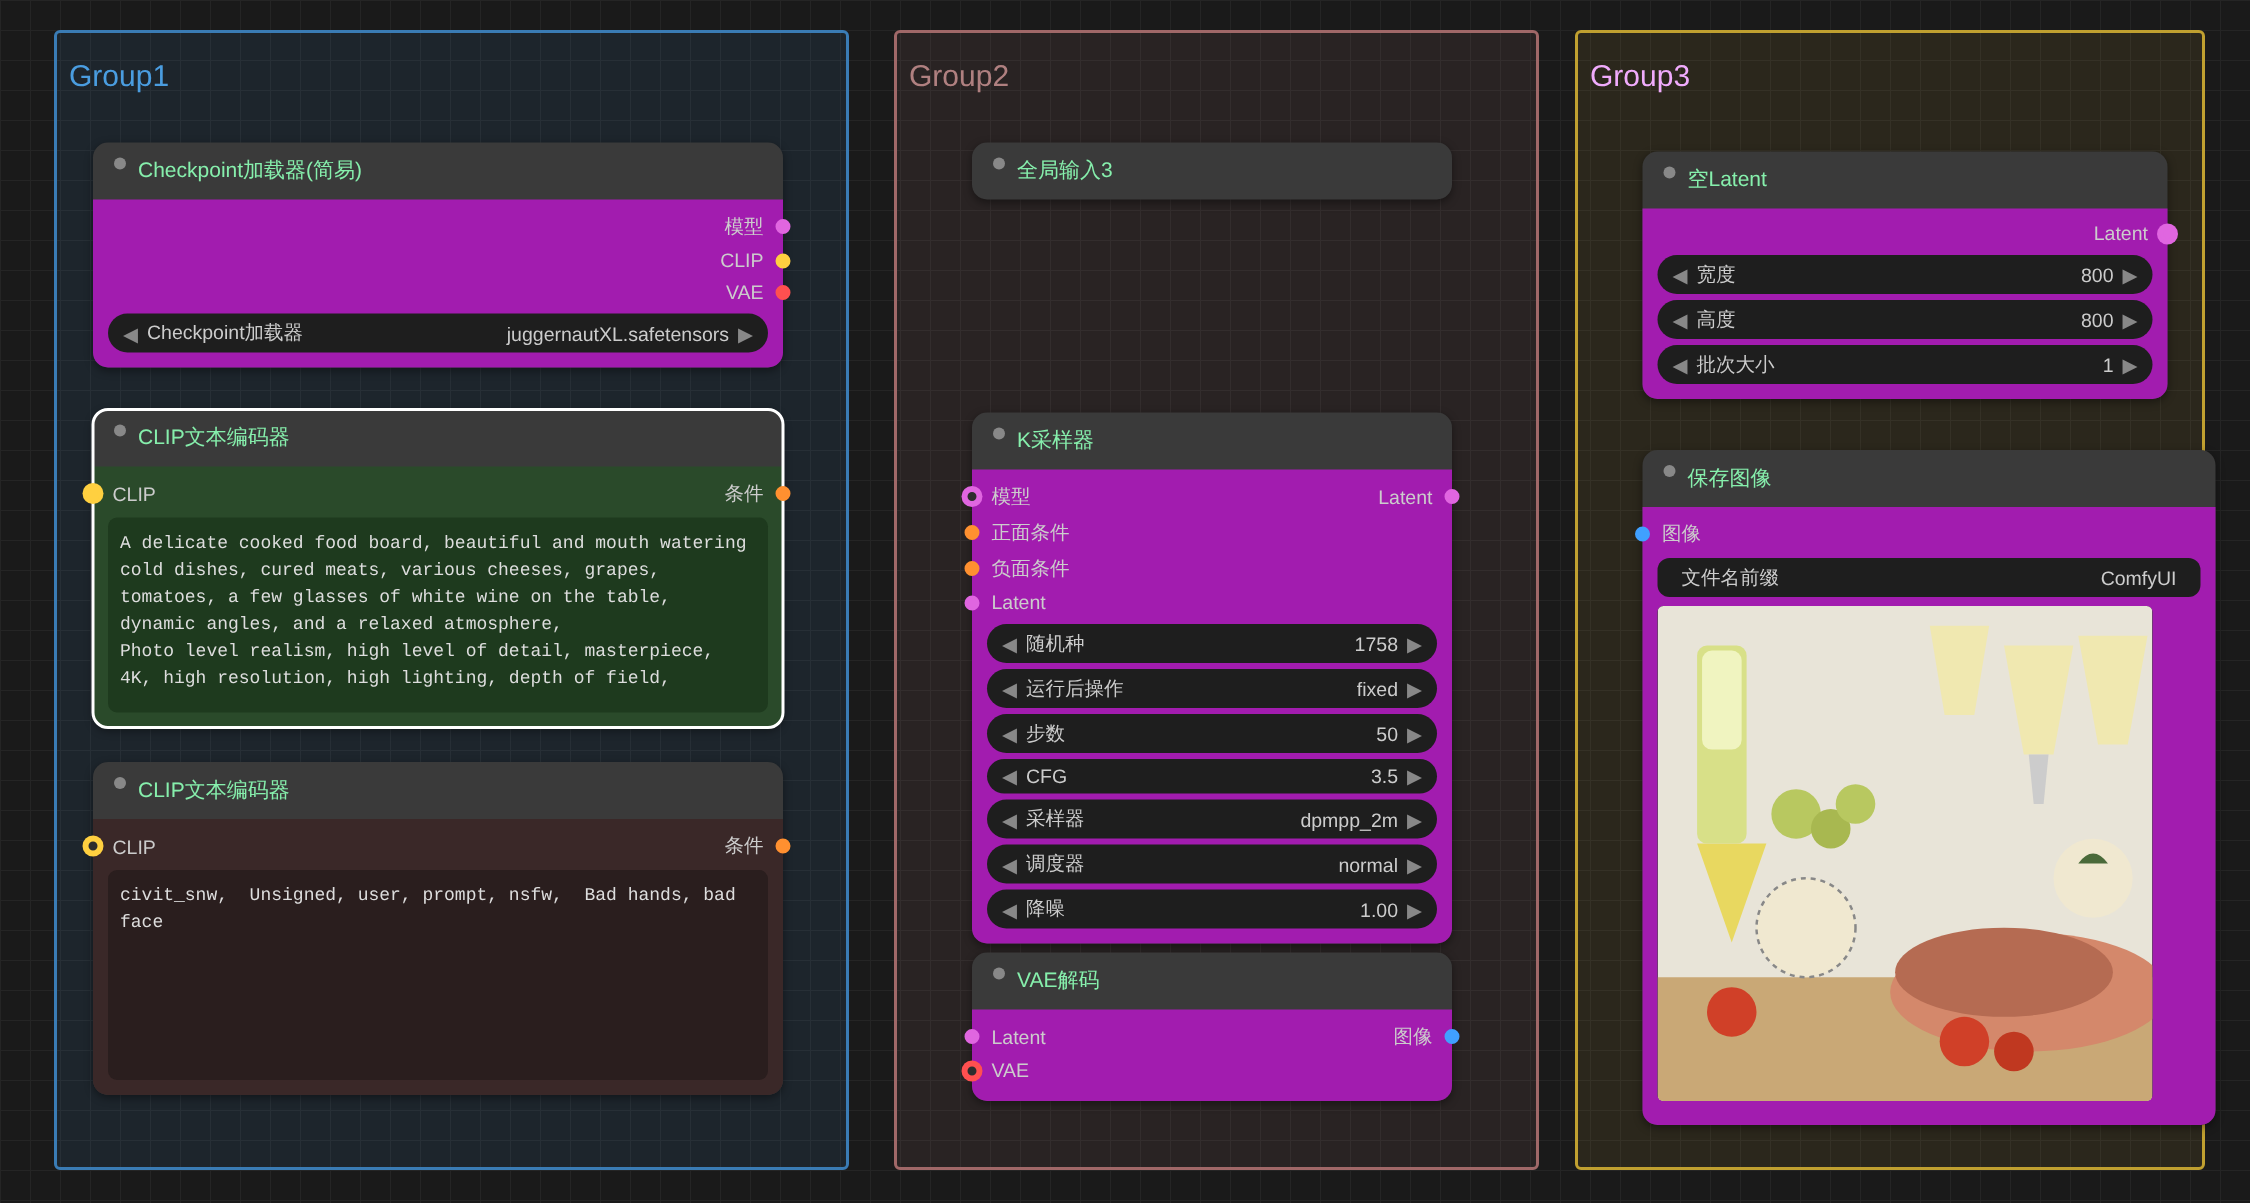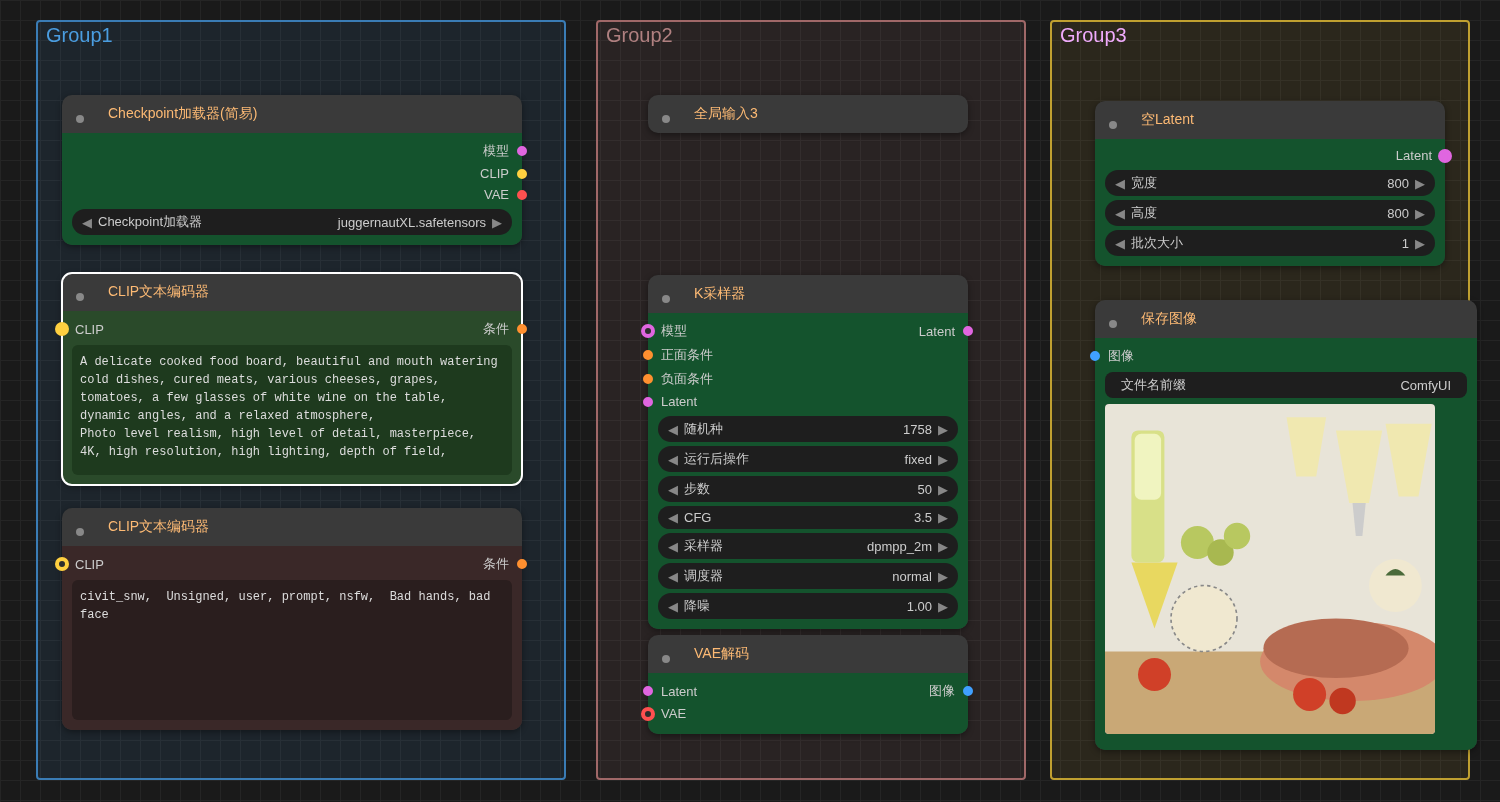--- a/index.html
+++ b/index.html
@@ -1,30 +1,30 @@
 <!DOCTYPE html>
 <html><head>
 <meta charset="utf-8">
 <style>
 *{box-sizing:border-box;margin:0;padding:0}
 body{background:#1a1a1a;width:1500px;height:802px;overflow:hidden;font-family:Arial,sans-serif;font-size:13px;color:#ccc;position:relative}
 .grid-bg{position:absolute;inset:0;background-image:linear-gradient(#252525 1px,transparent 1px),linear-gradient(90deg,#252525 1px,transparent 1px);background-size:20px 20px}
 .canvas{position:absolute;inset:0}
 .group-box{position:absolute;border:2px solid;border-radius:4px}
-.group-title{position:absolute;top:-2px;left:8px;font-size:20px;padding:4px 0}
+.group-title{position:absolute;top:-2px;left:8px;font-size:20px;padding:20px 0}
 .g1{left:36px;top:20px;width:530px;height:760px;border-color:#3a7cb5;background:rgba(58,124,181,.12)}
 .g1 .group-title{color:#4a9de0}
 .g2{left:596px;top:20px;width:430px;height:760px;border-color:#a06868;background:rgba(160,104,104,.12)}
 .g2 .group-title{color:#b08080}
 .g3{left:1050px;top:20px;width:420px;height:760px;border-color:#c0a030;background:rgba(192,160,48,.1)}
 .g3 .group-title{color:#f0abfc}
 .node{position:absolute;background:#3a3a3a;border-radius:10px;box-shadow:0 2px 6px rgba(0,0,0,.4)}
-.node-hdr{display:flex;align-items:flex-end;gap:24px;padding:10px 14px;color:#fdba74;font-size:14px}
+.node-hdr{display:flex;align-items:flex-start;gap:8px;padding:10px 14px;color:#86efac;font-size:14px}
 .node-hdr .dot{width:8px;height:8px;border-radius:50%;background:#888}
-.node-body{background:#14532d;border-radius:0 0 10px 10px;padding:6px 0}
+.node-body{background:#a21caf;border-radius:0 0 10px 10px;padding:6px 0}
 .port-row{display:flex;align-items:center;padding:3px 10px;position:relative;font-size:13px}
 .port-row.out{justify-content:flex-end}
 .pdot{width:10px;height:10px;border-radius:50%;border:2px solid;background:#2d2d2d;flex-shrink:0}
 .pdot.fill{background:currentColor}
 .port-row.in .pdot{margin-right:8px;margin-left:-15px}
 .port-row.out .pdot{margin-left:8px;margin-right:-15px}
 .c-magenta{color:#e066e0}
 .c-yellow{color:#ffd040}
 .c-red{color:#ff5050}
 .c-orange{color:#ff9030}

